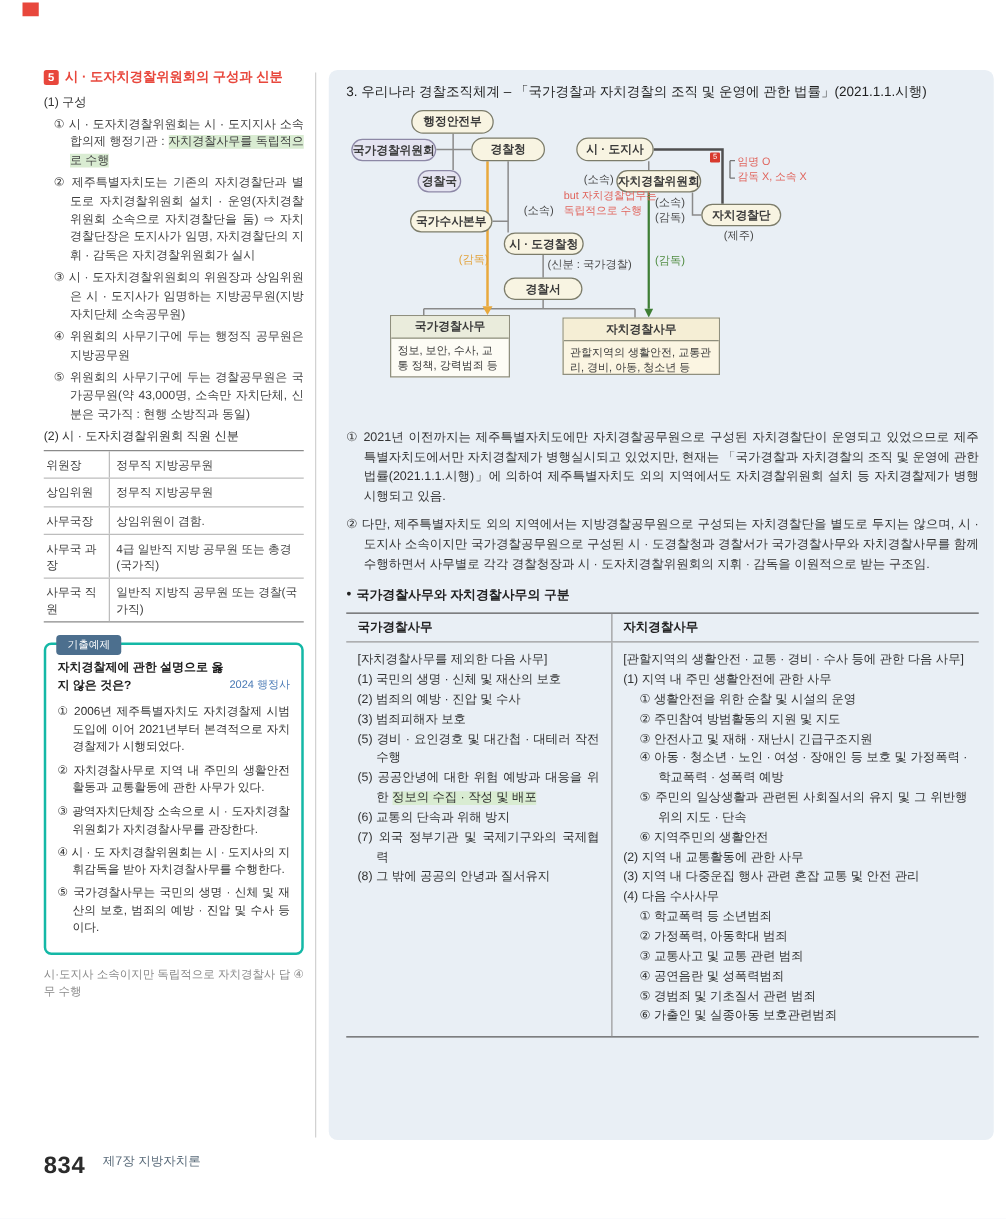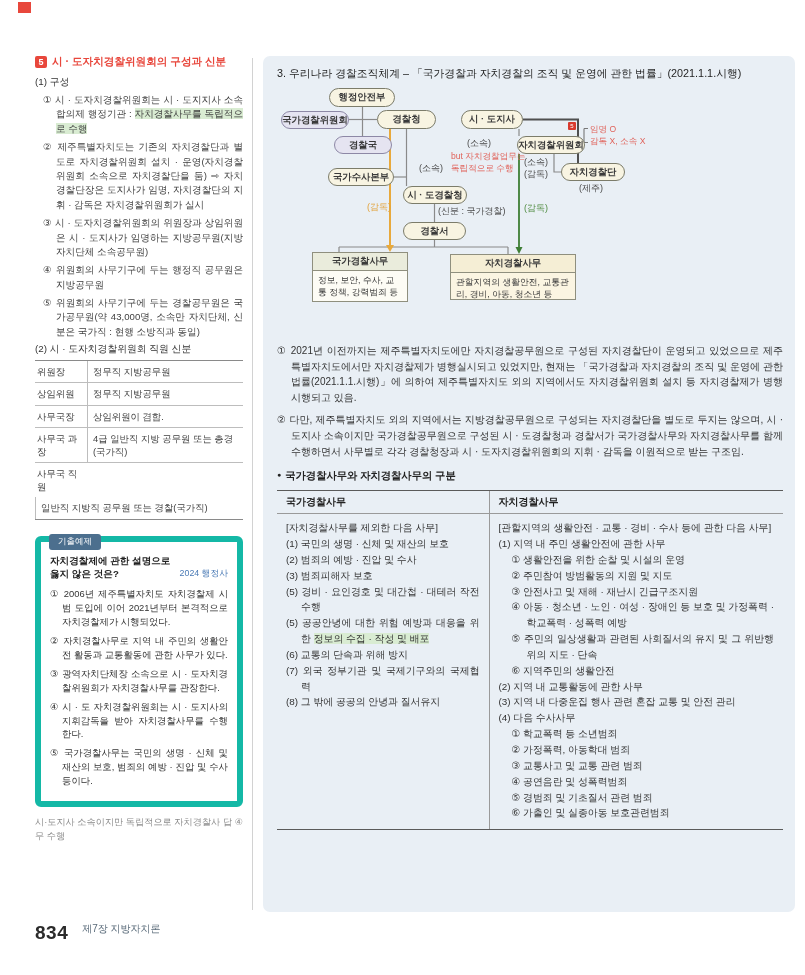--- a/index.html
+++ b/index.html
@@ -13,26 +13,26 @@
   .sidebar{position:absolute;left:35px;top:55px;width:208px;color:#3f3f3f;}
   .sb-head{color:#e8473c;font-weight:700;font-size:10.6px;margin-bottom:7px;display:flex;align-items:center;}
   .sb-num{display:inline-block;background:#e8473c;color:#fff;width:12px;height:12px;font-size:9px;
           text-align:center;line-height:12px;border-radius:2px;margin-right:5px;flex:0 0 auto;}
   .sb-sec{font-size:9.8px;font-weight:400;color:#333;margin:2px 0 4px 0;}
   .si{font-size:9.6px;line-height:1.5;color:#3f3f3f;padding-left:13px;text-indent:-13px;
       text-align:justify;margin:0 0 4px 8px;}
   .hl{background:#d9ecd2;}
   .stable{border-top:1.4px solid #8a8a8a;border-bottom:1.4px solid #8a8a8a;margin:4px 0 14px 0;}
   .srow{display:flex;border-bottom:1px solid #bdbdbd;font-size:9.4px;line-height:1.4;}
-  .srow:last-child{border-bottom:none;flex-direction:column;}
+  .srow:last-child{border-bottom:none;}
   .srow .sk{width:48px;padding:4px 2px;flex:0 0 auto;}
   .srow .sv{flex:1;padding:4px 5px;border-left:1px solid #bdbdbd;}
 
   
-  .quiz{position:relative;border:6px solid #14b8a6;border-radius:6px;background:#fff;
+  .quiz{position:relative;border:2px solid #14b8a6;border-radius:6px;background:#fff;
         padding:12px 9px 8px 9px;margin-top:16px;}
   .qtab{position:absolute;top:-8px;left:8px;background:#4c6f8e;color:#fff;font-size:8.5px;
         padding:2px 9px 2px 9px;border-radius:3px;}
   .qq{font-size:9.6px;font-weight:700;color:#222;line-height:1.45;margin-bottom:6px;}
   .qsrc{color:#4a7ab5;font-weight:400;font-size:8.8px;float:right;margin-top:13px;}
   .qo{font-size:9.4px;line-height:1.48;color:#333;padding-left:12px;text-indent:-12px;
       margin-bottom:5px;text-align:justify;}
   .qans{color:#8a8a8a;font-size:9.2px;line-height:1.5;margin-top:9px;}
   .qans .ans{float:right;}
 
@@ -182,26 +182,26 @@
       <polygon points="105,160 113,160 109,167" fill="#e8a93c"></polygon>
       <g stroke="#3e7e35" stroke-width="1.8" fill="none">
         <path d="M238 69 V162"></path>
       </g>
       <polygon points="234.5,162 241.5,162 238,169" fill="#3e7e35"></polygon>
     </svg>
 
     <div class="pill" style="left:48px;top:3px;width:66px;height:19px;">행정안전부</div>
     <div class="pill lav" style="left:0px;top:26px;width:68px;height:18px;">국가경찰위원회</div>
     <div class="pill" style="left:96px;top:25px;width:59px;height:19px;">경찰청</div>
-    <div class="pill lav" style="left:53px;top:51px;width:58px;height:18px;">경찰국</div>
+    <div class="pill lav" style="left:53px;top:51px;width:35px;height:18px;">경찰국</div>
     <div class="pill" style="left:47px;top:83px;width:66px;height:18px;">국가수사본부</div>
     <div class="pill" style="left:122px;top:101px;width:64px;height:18px;">시 · 도경찰청</div>
     <div class="pill" style="left:122px;top:137px;width:63px;height:18px;">경찰서</div>
     <div class="pill" style="left:180px;top:25px;width:62px;height:19px;">시 · 도지사</div>
-    <div class="pill" style="left:236px;top:51px;width:68px;height:18px;">자치경찰위원회</div>
+    <div class="pill" style="left:212px;top:51px;width:68px;height:18px;">자치경찰위원회</div>
     <div class="pill" style="left:280px;top:78px;width:64px;height:18px;">자치경찰단</div>
 
     <div class="dlabel" style="left:138px;top:77px;">(소속)</div>
     <div class="dlabel or" style="left:86px;top:116px;">(감독)</div>
     <div class="dlabel" style="left:157px;top:120px;">(신분 : 국가경찰)</div>
     <div class="dlabel" style="left:186px;top:52px;">(소속)</div>
     <div class="dlabel rd" style="left:170px;top:66px;">
       <span>but 자치경찰업무는</span><br><span>독립적으로 수행</span>
     </div>
     <div class="dlabel" style="left:243px;top:71px;">(소속)</div>

